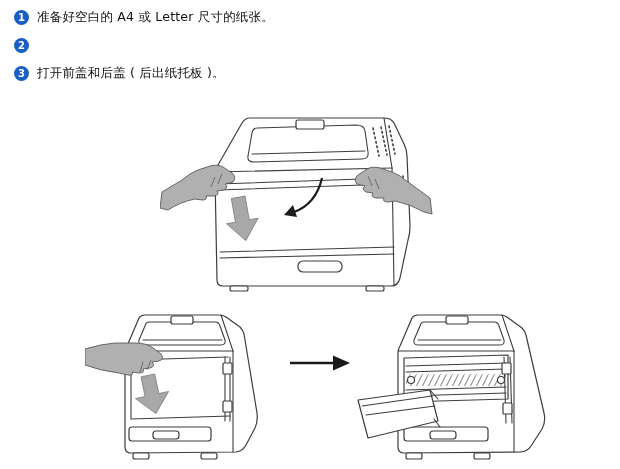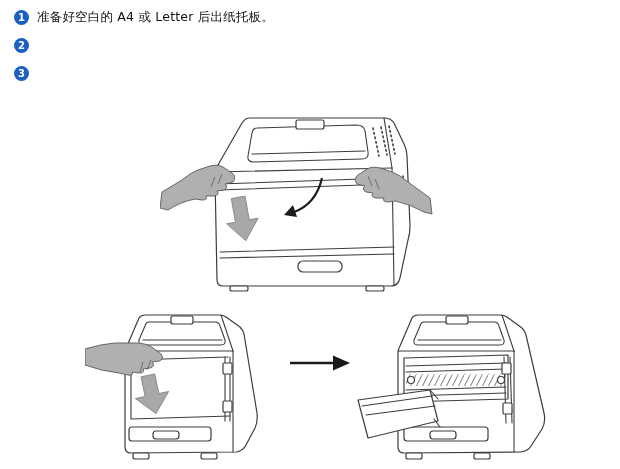--- a/index.html
+++ b/index.html
@@ -31,27 +31,28 @@
   .ag { fill:var(--arrow-gray,#a8a8a8); stroke:#808080; stroke-width:0.8; stroke-linejoin:round; }
 </style>
 </head>
 <body>
 
 <div class="page">
 
   <ol class="steps">
     <li class="step">
       <span class="badge">1</span>
-      <span class="step-text">准备好空白的 A4 或 Letter 后出纸托板。</span>
+      <span class="step-text">准备好空白的 A4 或 Letter 尺寸的纸张。</span>
     </li>
     <li class="step">
       <span class="badge">2</span>
     </li>
     <li class="step">
       <span class="badge">3</span>
+      <span class="step-text">打开前盖和后盖 ( 后出纸托板 )。</span>
     </li>
   </ol>
 
   <svg class="fig" style="left:160px;top:104px" width="280" height="195" viewBox="0 0 280 195">
     <g>
       <path class="sf" d="M57,176 L55,72 Q55,66 58,61 L82,19 Q85,14 90,14 L224,14 Q231,14 234,19 L244,40 Q247,46 247,52 L250,122 Q250,130 248,136 L240,174 Q238,182 231,182 L63,182 Q57,182 57,176 Z"></path>
       <path class="s" d="M55,68 L232,64"></path>
       <path class="s" d="M224,14 L232,64"></path>
       <path class="s" d="M232,64 L234,181"></path>
       <path class="s" d="M97,24 L196,21 Q204,21 205,27 L208,48 Q209,55 202,55 L94,58 Q87,58 88,52 L92,29 Q93,24 97,24 Z"></path>

